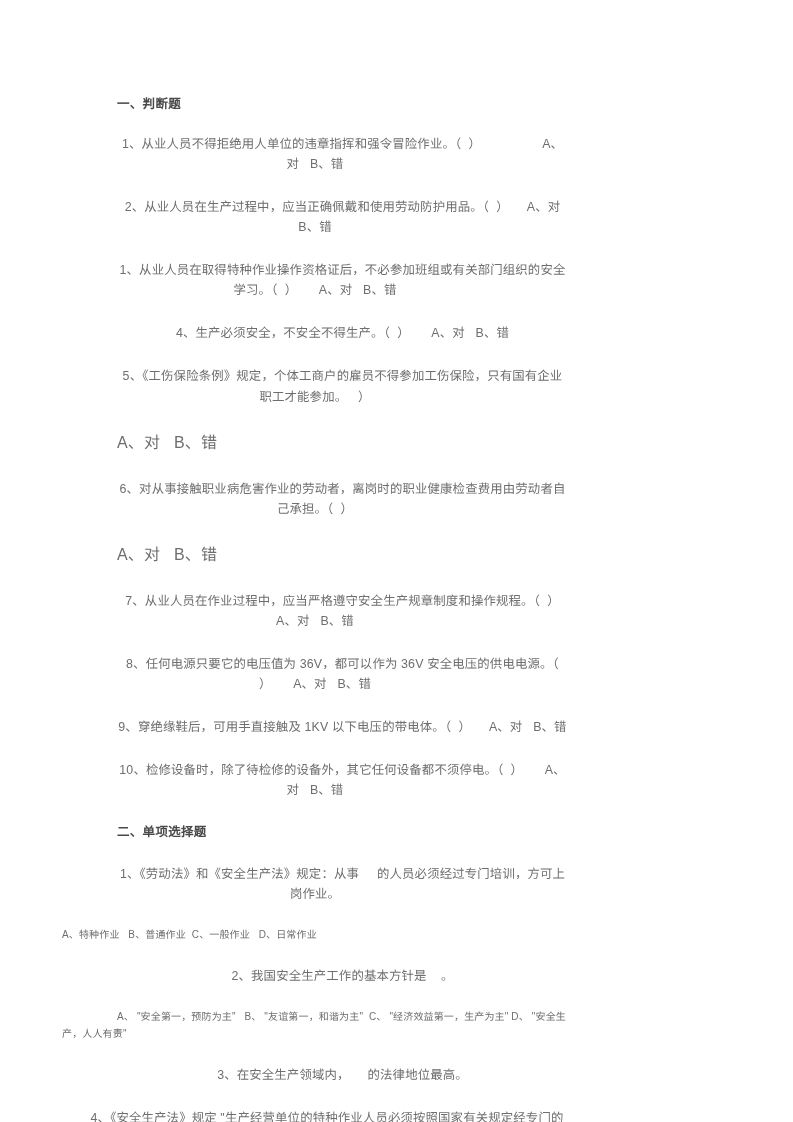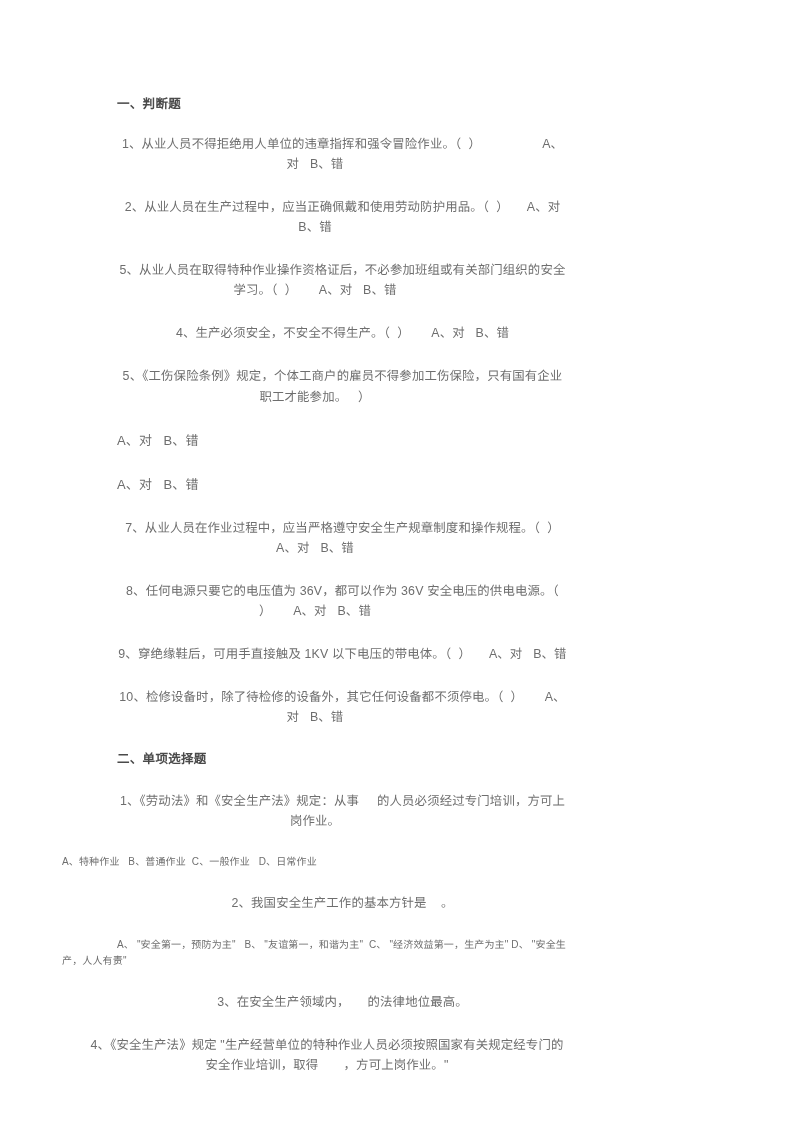--- a/index.html
+++ b/index.html
@@ -50,21 +50,21 @@
     text-align: center;
     letter-spacing: 0.15px;
     white-space: pre-wrap;
     word-break: break-all;
   }
   .question:last-child {
     margin-bottom: 0;
   }
   
   .answer-line {
-    font-size: 13px;
+    font-size: 16px;
     line-height: 1.62;
     color: #6e6e6e;
     margin: 0 0 23px 0;
     text-indent: 55px;
     letter-spacing: 0.15px;
     white-space: pre-wrap;
   }
   
   .options {
     font-size: 10px;
@@ -87,24 +87,25 @@
   }
 </style>
 </head>
 <body>
 
 <div class="page">
   <div class="content" id="content-root">
       <div class="section-heading">一、判断题</div>
       <div class="question">1、从业人员不得拒绝用人单位的违章指挥和强令冒险作业。（  ）                 A、对   B、错</div>
       <div class="question">2、从业人员在生产过程中，应当正确佩戴和使用劳动防护用品。（  ）     A、对   B、错</div>
-      <div class="question">5、从业人员在取得特种作业操作资格证后，不必参加班组或有关部门组织的安全学习。（  ）      A、对   B、错</div>
+      <div class="question">1、从业人员在取得特种作业操作资格证后，不必参加班组或有关部门组织的安全学习。（  ）      A、对   B、错</div>
       <div class="question">4、生产必须安全，不安全不得生产。（  ）      A、对   B、错</div>
       <div class="question">5、《工伤保险条例》规定，个体工商户的雇员不得参加工伤保险，只有国有企业职工才能参加。   ）</div>
       <div class="answer-line">A、对   B、错</div>
+      <div class="question">6、对从事接触职业病危害作业的劳动者，离岗时的职业健康检查费用由劳动者自己承担。（  ）</div>
       <div class="answer-line">A、对   B、错</div>
       <div class="question">7、从业人员在作业过程中，应当严格遵守安全生产规章制度和操作规程。（  ）      A、对   B、错</div>
       <div class="question">8、任何电源只要它的电压值为 36V，都可以作为 36V 安全电压的供电电源。（  ）      A、对   B、错</div>
       <div class="question">9、穿绝缘鞋后，可用手直接触及 1KV 以下电压的带电体。（  ）     A、对   B、错</div>
       <div class="question">10、检修设备时，除了待检修的设备外，其它任何设备都不须停电。（  ）      A、对   B、错</div>
       <div class="section-heading second">二、单项选择题</div>
       <div class="question">1、《劳动法》和《安全生产法》规定：从事     的人员必须经过专门培训，方可上岗作业。</div>
       <div class="options flush">A、特种作业   B、普通作业  C、一般作业   D、日常作业</div>
       <div class="question">2、我国安全生产工作的基本方针是    。</div>
       <div class="options">A、 "安全第一，预防为主"   B、 "友谊第一，和谐为主"  C、 "经济效益第一，生产为主" D、 "安全生产，人人有责"</div>

